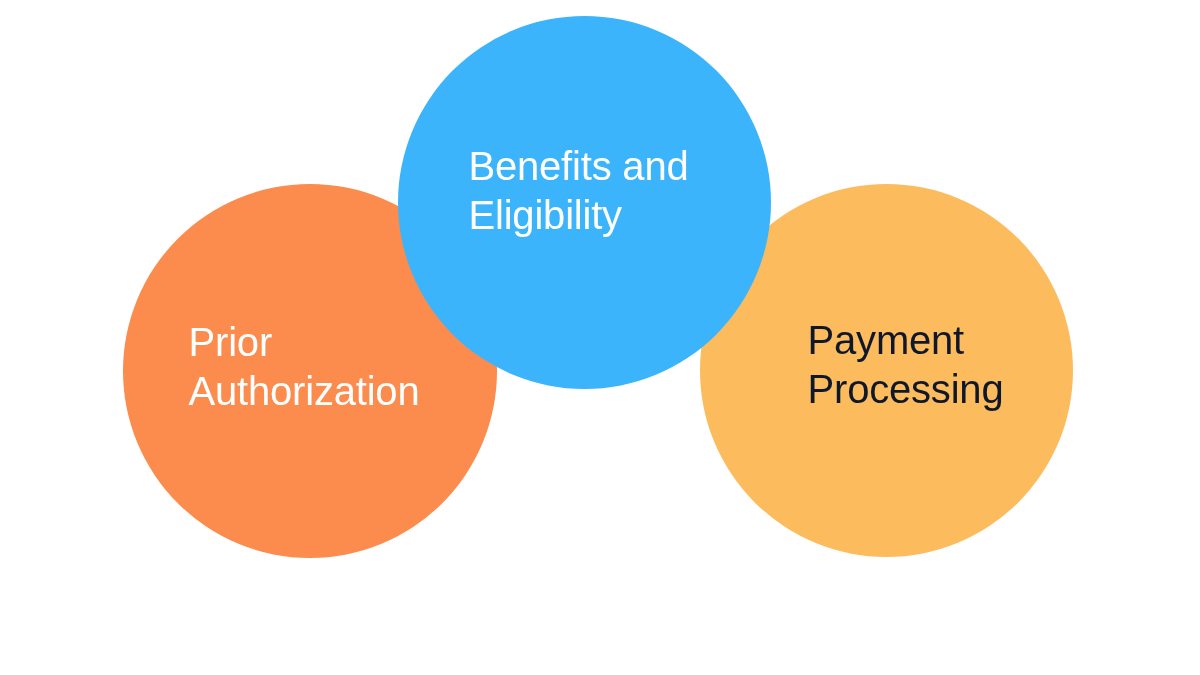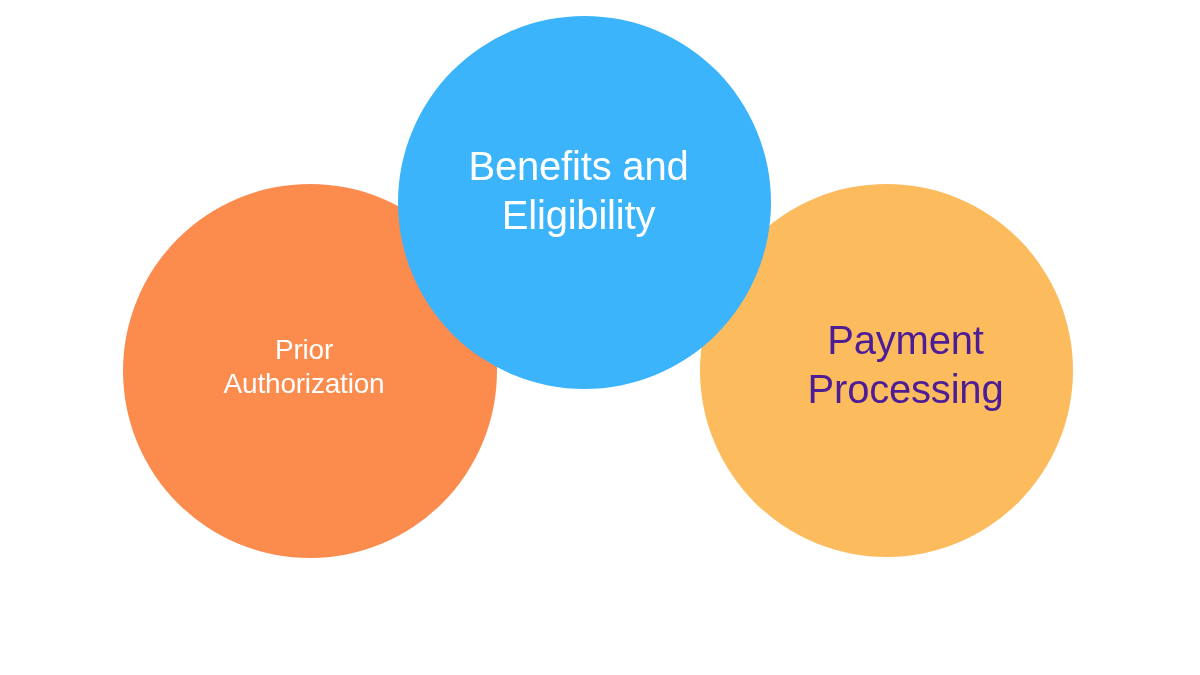--- a/index.html
+++ b/index.html
@@ -22,39 +22,39 @@
   .circle {
     position: absolute;
     border-radius: 50%;
     display: flex;
     align-items: center;
     justify-content: center;
     box-sizing: border-box;
   }
   .circle-label {
     color: #ffffff;
-    text-align: center;
+    text-align: left;
     font-weight: 400;
     line-height: 1.22;
     letter-spacing: -0.2px;
     white-space: pre-line;
     padding: 0 6px;
     user-select: none;
   }
 
   
   #circle-prior-authorization {
     left: 123px;
     top: 184px;
     width: 374px;
     height: 374px;
     z-index: 1;
   }
   #circle-prior-authorization .circle-label {
-    font-size: 28px;
+    font-size: 40px;
     transform: translate(-6px, -4px);
   }
 
   
   #circle-payment-processing {
     left: 700px;
     top: 184px;
     width: 373px;
     height: 373px;
     z-index: 2;
@@ -94,21 +94,21 @@
 <body>
 
 <div id="canvas" style="background: rgb(255, 255, 255);">
 
   <div class="circle" id="circle-prior-authorization" style="background: rgb(251, 140, 78); z-index: 1;">
     <span class="circle-label" style="color: rgb(255, 255, 255);">Prior
 Authorization</span>
   </div>
 
   <div class="circle" id="circle-payment-processing" style="background: rgb(252, 188, 94); z-index: 2;">
-    <span class="circle-label" style="color: #4c1d95;">Payment
+    <span class="circle-label" style="color: #0f172a;">Payment
 Processing</span>
   </div>
 
 
   <div class="circle" id="circle-benefits-eligibility" style="background: rgb(59, 180, 251); z-index: 4;">
     <span class="circle-label" style="color: rgb(255, 255, 255);">Benefits and
 Eligibility</span>
   </div>
 
 </div>

